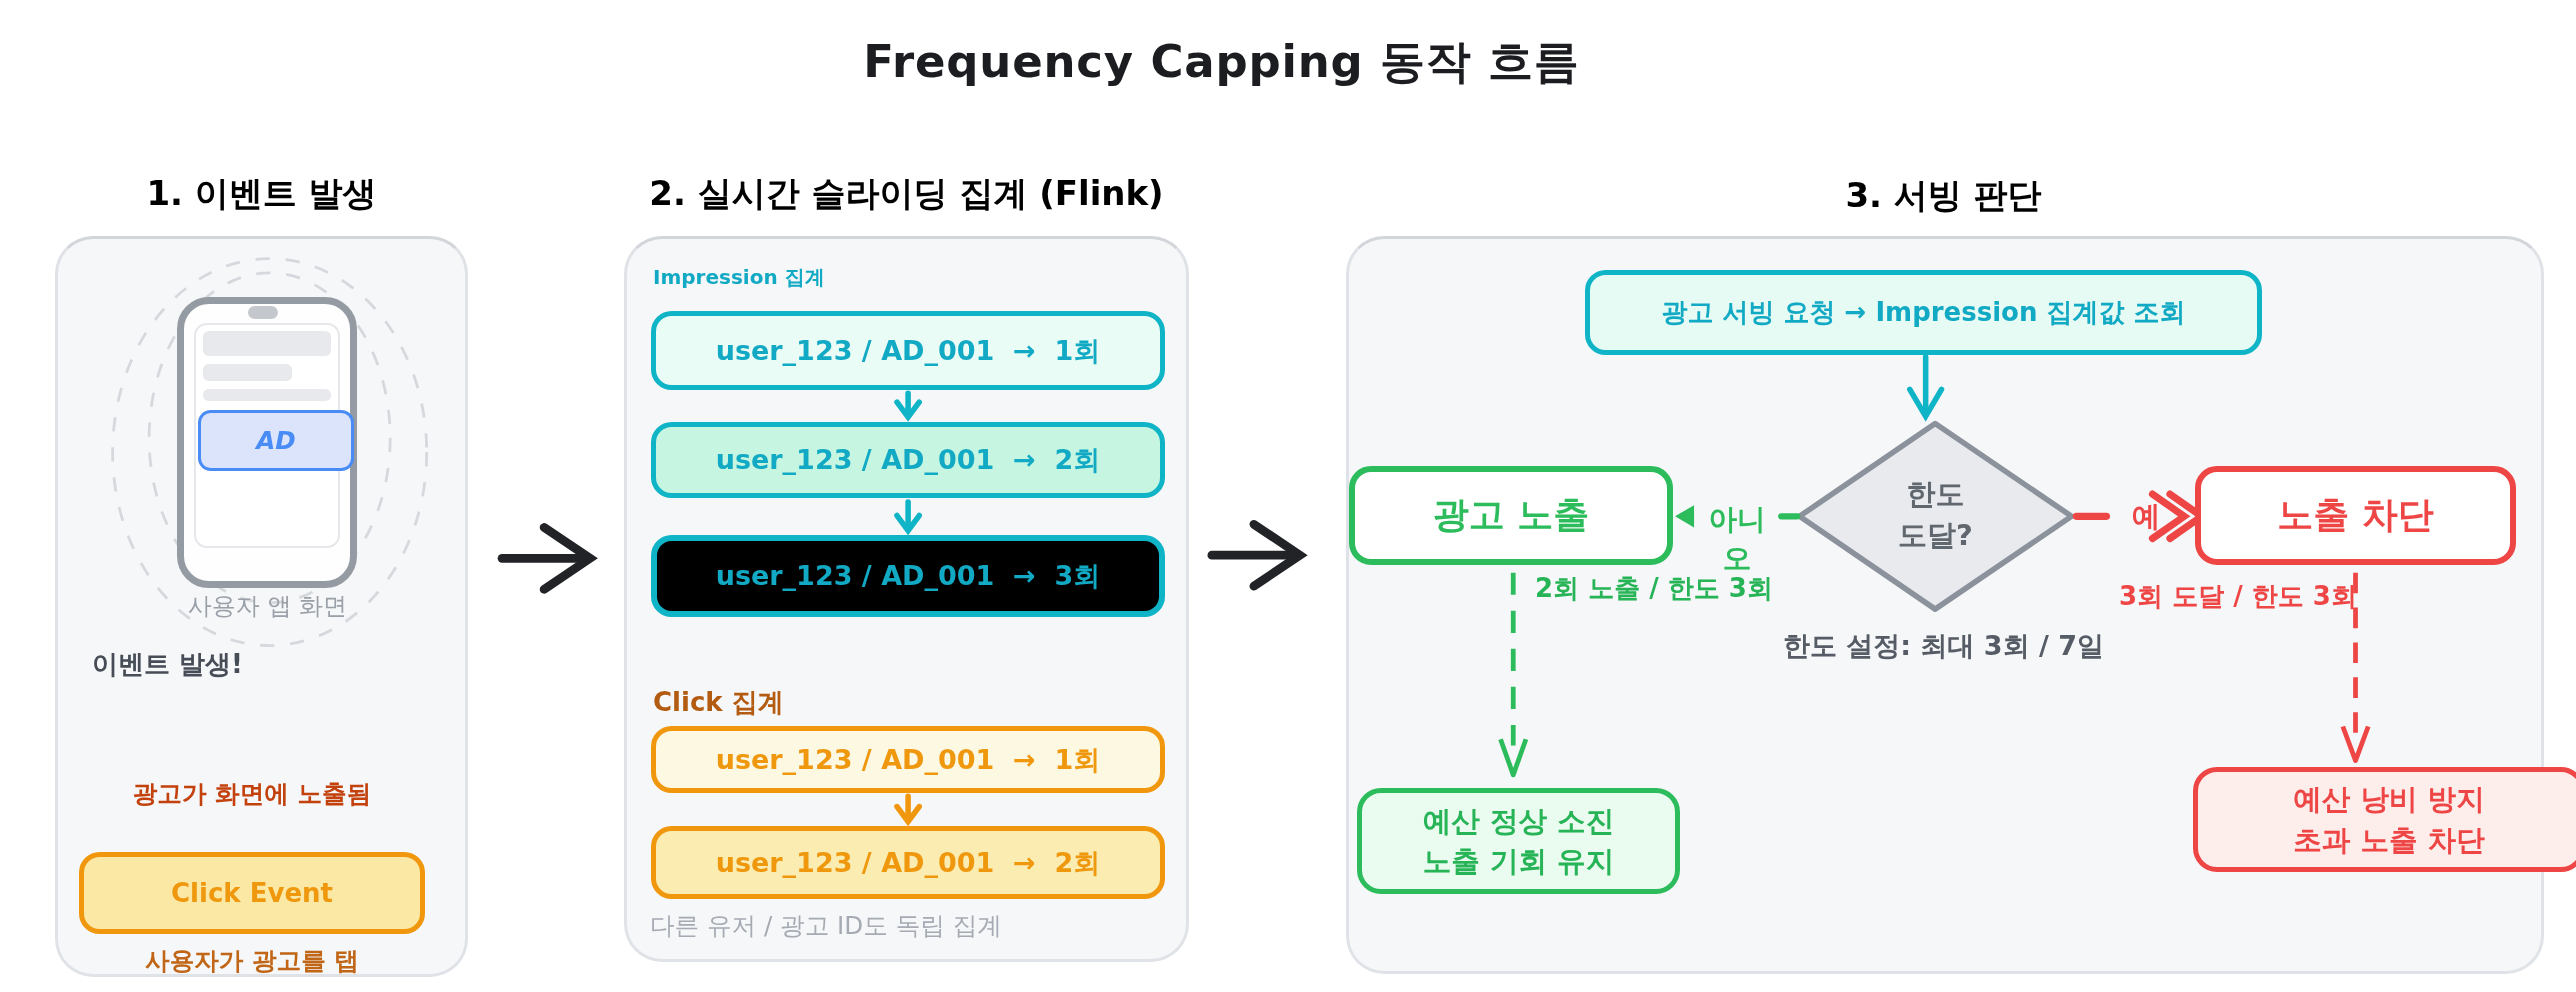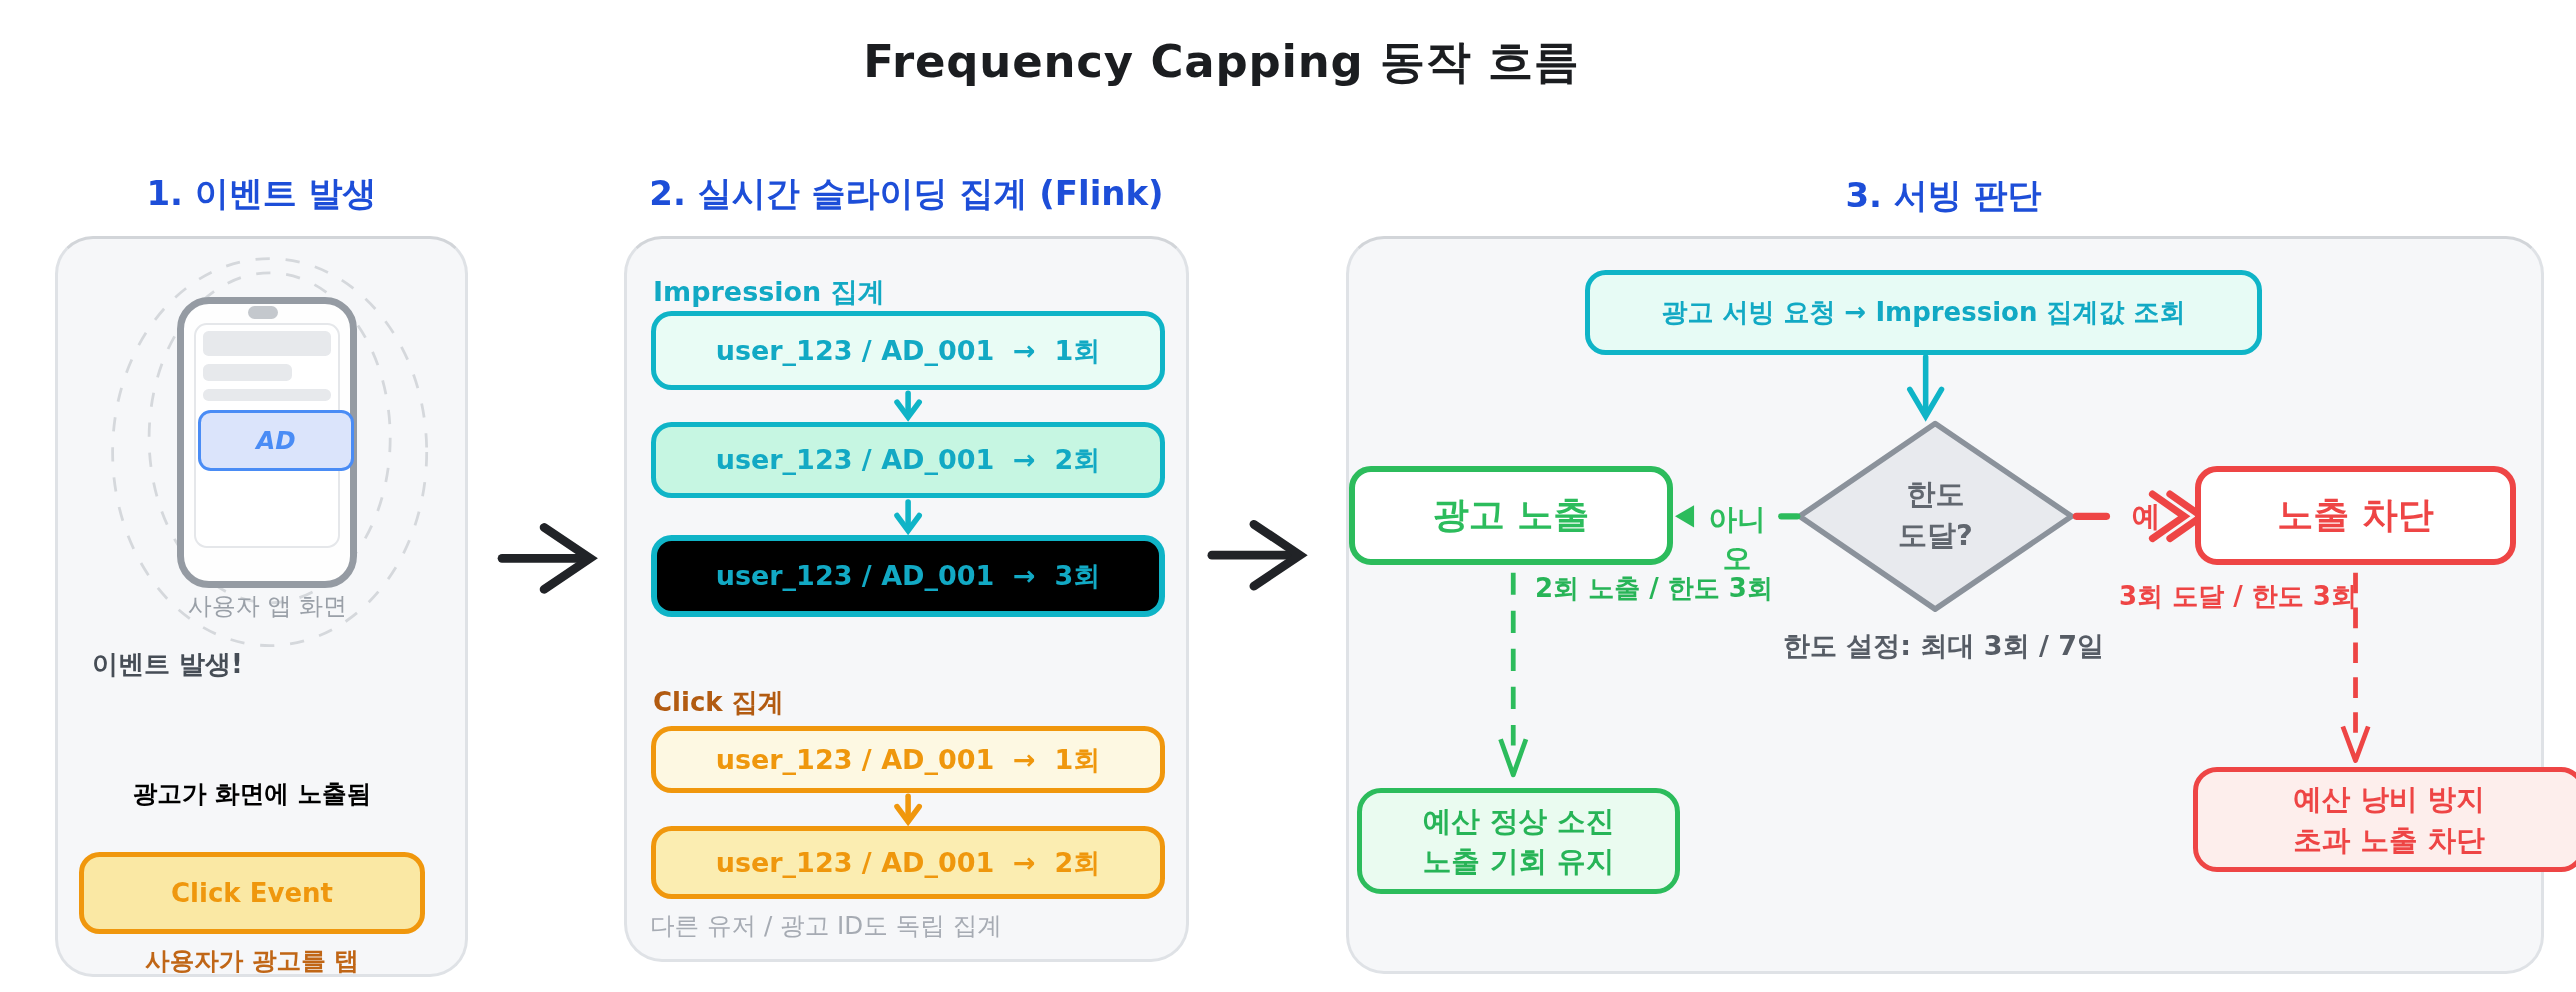--- a/index.html
+++ b/index.html
@@ -1,21 +1,21 @@
 <!DOCTYPE html>
 <html style="font-size:12.7px"><head>
 <meta charset="utf-8">
 <style>
   html,body{margin:0;padding:0;background:#ffffff;}
   .canvas{position:relative;width:2576px;height:993px;background:#ffffff;
           font-family:"DejaVu Sans",sans-serif;overflow:hidden;}
   .abs{position:absolute;box-sizing:border-box;}
   .z2{z-index:2;}
   .title{font-size:45px;font-weight:bold;color:#1b1d20;text-align:center;letter-spacing:0.8px;}
-  .hdr{font-size:34px;font-weight:bold;color:#1d4ed8;text-align:center;}
+  .hdr{font-size:34px;font-weight:bold;color:#000000;text-align:center;}
   .panel{background:#f6f7f9;border:3.2px solid #dfe2e6;border-top-color:#d2d5d9;
          border-radius:38px;z-index:0;}
   .box{display:flex;align-items:center;justify-content:center;text-align:center;
        font-weight:bold;border-radius:20.6px;}
   .teal-b{border:5.6px solid #0fb4c7;color:#12a9c4;}
   .orange-b{border:5.6px solid #f0970d;color:#ef970d;}
   .green-b{border:6.3px solid #2cbc5c;color:#2cbc5c;}
   .red-b{border:6.3px solid #ee4545;color:#ee4545;}
   .rowtext{white-space:pre;text-align:center;}
   .pre{white-space:pre-line;line-height:1.4;}
@@ -90,25 +90,25 @@
        border:2.4px solid #e5e7ea;border-radius:12.7px;background:#ffffff;"></div>
   <div class="abs z2" style="left:203px;top:331px;width:128px;height:25px;background:#e7e9ec;border-radius:5.6px;"></div>
   <div class="abs z2" style="left:203px;top:364px;width:89px;height:16.7px;background:#e7e9ec;border-radius:5.6px;"></div>
   <div class="abs z2" style="left:203px;top:389px;width:128px;height:12px;background:#e7e9ec;border-radius:5.6px;"></div>
   <div class="abs z2 box" style="left:198px;top:410px;width:156px;height:61px;
        border:3.2px solid #4a8cf5;background:#dbe4fb;border-radius:12.7px;
        color:#4a8cf5;font-size:24.6px;font-style:italic;">AD</div>
   <div class="abs z2" style="left:167px;top:590px;width:201px;text-align:center;font-size:24px;color:#9aa0a8;">사용자 앱 화면</div>
 
   <div class="abs z2 lbl" style="left:92px;top:647px;font-size:26px;color:#464d56;">이벤트 발생!</div>
-  <div class="abs z2" style="left:79px;top:777px;width:346px;text-align:center;font-size:24.6px;color:#000000;font-weight:600;">광고가 화면에 노출됨</div>
+  <div class="abs z2" style="left:79px;top:777px;width:346px;text-align:center;font-size:24.6px;color:#c2410c;font-weight:600;">광고가 화면에 노출됨</div>
   <div class="abs z2 box orange-b" style="left:79px;top:852px;width:346px;height:82px;background:#fae8a4;font-size:26px;">Click Event</div>
   <div class="abs z2" style="left:79px;top:944px;width:346px;text-align:center;font-size:24.6px;color:#c06616;font-weight:600;">사용자가 광고를 탭</div>
 
-  <div class="abs z2 lbl" style="left:653px;top:274px;font-size:27px;color:#12a9c4;">Impression 집계</div>
+  <div class="abs z2 lbl" style="left:653px;top:264px;font-size:20px;color:#12a9c4;">Impression 집계</div>
   <div class="abs z2 box teal-b rowtext" style="left:651px;top:311px;width:514px;height:79px;background:#e9fcf5;font-size:27px;">user_123 / AD_001  →  1회</div>
   <div class="abs z2 box teal-b rowtext" style="left:651px;top:422px;width:514px;height:76px;background:#c6f6e2;font-size:27px;">user_123 / AD_001  →  2회</div>
   <div class="abs z2 box teal-b rowtext" style="left:651px;top:535px;width:514px;height:82px;background:#000000;font-size:27px;border-width:6.3px;">user_123 / AD_001  →  3회</div>
 
   <div class="abs z2 lbl" style="left:653px;top:685px;font-size:26px;color:#b25b11;">Click 집계</div>
   <div class="abs z2 box orange-b rowtext" style="left:651px;top:726px;width:514px;height:67px;background:#fdf8e2;font-size:27px;">user_123 / AD_001  →  1회</div>
   <div class="abs z2 box orange-b rowtext" style="left:651px;top:826px;width:514px;height:73px;background:#fbedb1;font-size:27px;">user_123 / AD_001  →  2회</div>
   <div class="abs z2" style="left:650px;top:909px;width:523px;font-size:24.6px;color:#a6abb3;">다른 유저 / 광고 ID도 독립 집계</div>
 
   <div class="abs z2 box teal-b" style="left:1585px;top:270px;width:677px;height:85px;background:#e7fbf5;font-size:26px;">광고 서빙 요청 → Impression 집계값 조회</div>

